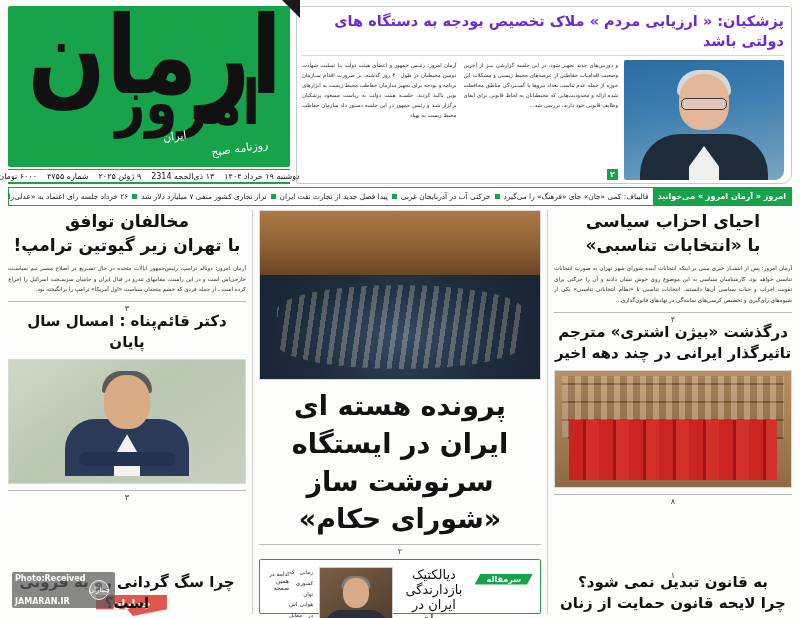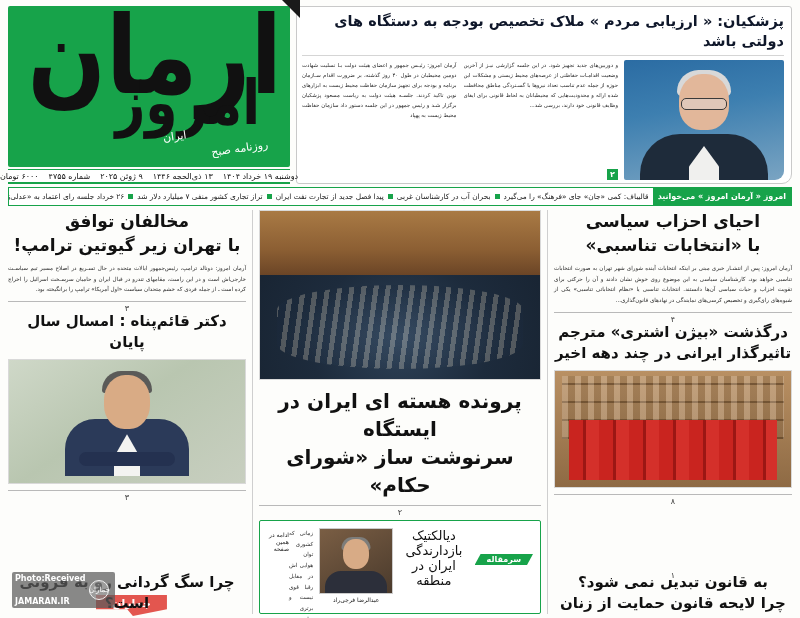--- a/index.html
+++ b/index.html
@@ -96,21 +96,21 @@
   .lead-story {
     flex: 1;
     border: 1px solid #c9c9c9;
     border-radius: 3px 3px 10px 3px;
     background: #fff;
     display: flex; flex-direction: column;
     padding: 5px 7px 3px 5px;
     overflow: hidden;
   }
   .lead-head {
-    font-size: 14.5px; font-weight: bold; color: #0f172a;
+    font-size: 14.5px; font-weight: bold; color: #6d28d9;
     line-height: 1.35; padding-bottom: 4px;
     border-bottom: 1px solid #d5d5d5;
     margin-bottom: 4px;
   }
   .lead-body { display: flex; gap: 6px; flex: 1; min-height: 0; }
   .lead-cols {
     flex: 1; display: flex; gap: 7px; min-width: 0;
     position: relative;
   }
   .lead-col {
@@ -188,21 +188,21 @@
   .col { display: flex; flex-direction: column; min-height: 0; }
   .col-right { width: 238px; }
   .col-center { flex: 1; }
   .col-left { width: 238px; }
   .vrule { width: 1px; background: #cfcfcf; flex-shrink: 0; }
 
   .hl {
     font-weight: bold; color: #111; text-align: center;
     line-height: 1.4;
   }
-  .hl-xl { font-size: 20px; }
+  .hl-xl { font-size: 27px; }
   .hl-lg { font-size: 17px; }
   .hl-md { font-size: 15px; }
 
   .deck {
     font-size: 5.6px; line-height: 1.95; text-align: justify;
     color: #2c2c2c; margin-top: 5px;
   }
 
   .rule {
     border: 0; border-top: 1px solid #b9b9b9; margin: 6px 0 0 0;
@@ -348,21 +348,21 @@
     <div class="logo-zone">
       <div class="logo-box">
         <div class="logo-wordmark">آرمان</div>
         <div class="logo-wordmark2">امروز</div>
         <div class="logo-sub">روزنامه صبح</div>
         <div class="logo-sub2">ایران</div>
       </div>
       <div class="dateline">
         <span>دوشنبه ۱۹ خرداد ۱۴۰۴</span>
         <span class="dsq"></span>
-        <span>۱۳ ذی‌الحجه ۱۴۴۶</span>
+        <span>۱۳ ذی‌الحجه 2314</span>
         <span class="dsq"></span>
         <span>۹ ژوئن ۲۰۲۵</span>
         <span class="dsq"></span>
         <span>شماره ۴۷۵۵</span>
         <span class="dsq"></span>
         <span>۶۰۰۰ تومان</span>
       </div>
     </div>
 
     <div class="lead-story">
@@ -384,21 +384,21 @@
     </div>
 
     <div class="corner-fold"></div>
   </div>
 
   <div class="ticker">
     <div class="ticker-label">امروز « آرمان امروز » می‌خوانید</div>
     <div class="ticker-items">
       <span>قالیباف: کمی «جان» جای «فرهنگ» را می‌گیرد</span>
       <span class="tsq"></span>
-      <span>بحران آب در کارشناسان غربی</span>
+      <span>حرکتی آب در آذربایجان غربی</span>
       <span class="tsq"></span>
       <span>پیدا فصل جدید از تجارت نفت ایران</span>
       <span class="tsq"></span>
       <span>تراز تجاری کشور منفی ۷ میلیارد دلار شد</span>
       <span class="tsq"></span>
       <span>۲۶ خرداد جلسه رای اعتماد به «عدلی‌زاده»</span>
 
     </div>
   </div>
 

